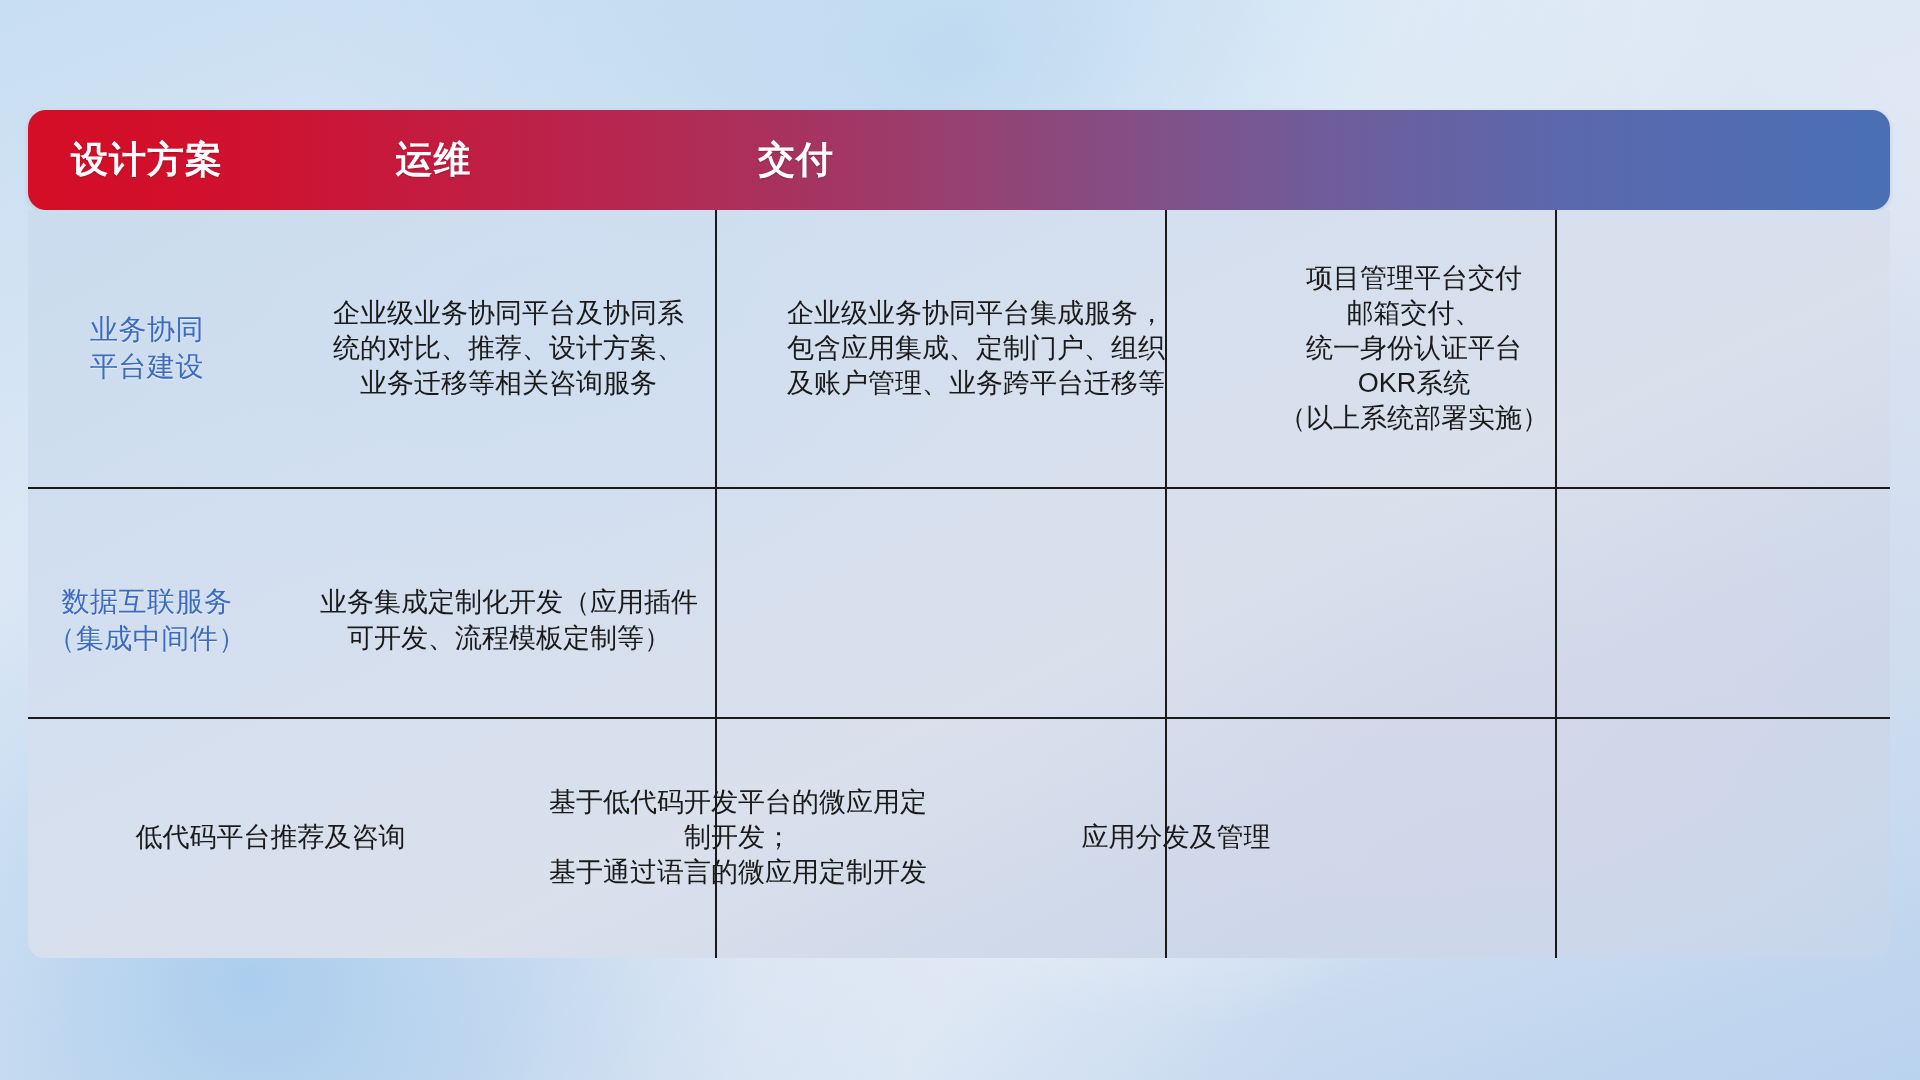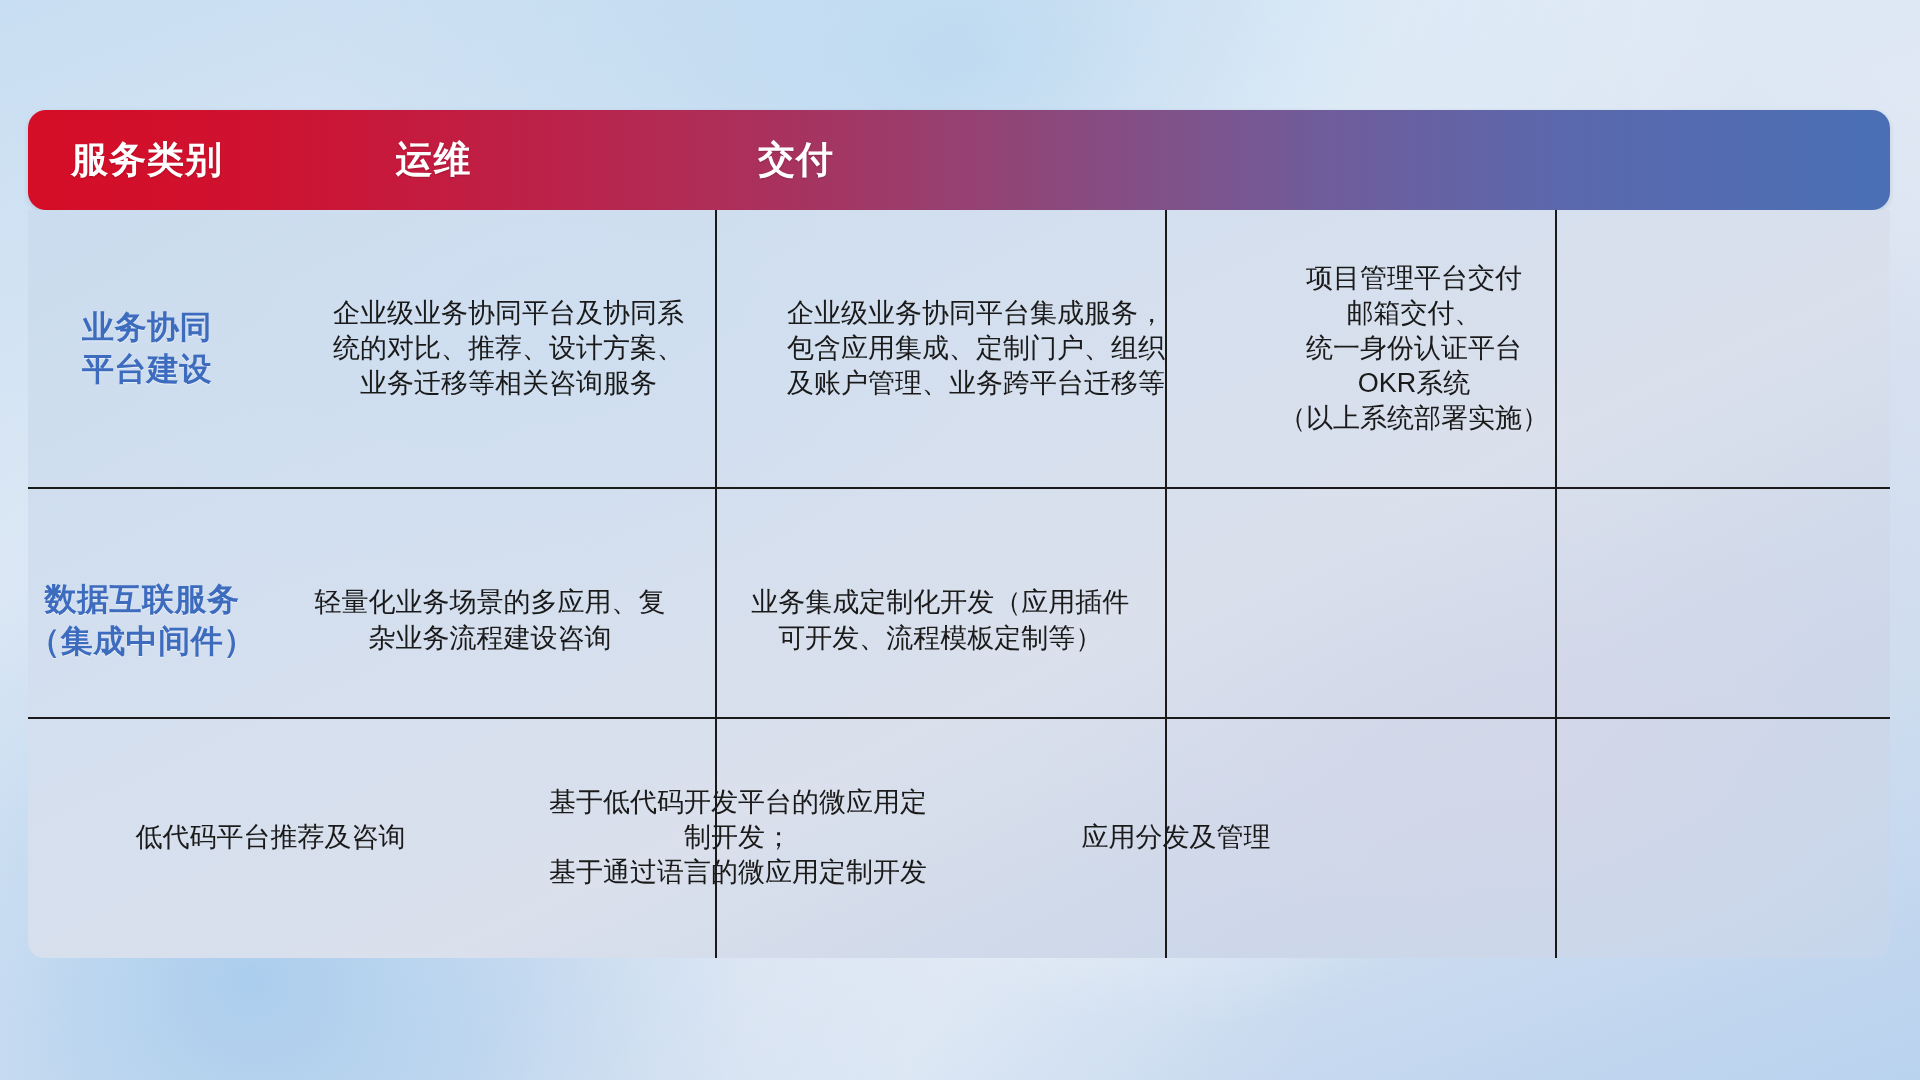--- a/index.html
+++ b/index.html
@@ -122,22 +122,22 @@
     align-items: center;
     justify-content: center;
     box-sizing: border-box;
     text-align: center;
     line-height: 1.30;
     color: #1a1a1a;
     white-space: pre-line;
   }
   .cell.cat {
     color: #3d6cbf;
-    font-size: 32px;
-    font-weight: bold;
+    font-size: 28px;
+    font-weight: normal;
     letter-spacing: 0.5px;
     text-shadow: 0 1px 1px rgba(255,255,255,0.6);
     text-align: center;
   }
   .cell.txt {
     font-size: 27px;
     font-weight: normal;
     padding: 14px 16px;
     margin-left: 18px;
   }
@@ -151,21 +151,21 @@
 </style>
 </head>
 <body>
 
 <div id="backdrop"></div>
 <div id="backdrop-sheen"></div>
 
 <div id="table-card">
 
   <div id="header-row">
-    <div class="hcell c0">服务类别</div>
+    <div class="hcell c0">设计方案</div>
     <div class="hcell c4">运维</div>
     <div class="hcell c3">交付</div>
   </div>
 
   <div id="body-area">
 
     <div class="trow" id="row-0">
       <div class="cell cat c0">业务协同
 平台建设</div>
       <div class="cell txt c1">企业级业务协同平台及协同系
@@ -177,22 +177,20 @@
       <div class="cell txt c3">项目管理平台交付
 邮箱交付、
 统一身份认证平台
 OKR系统
 （以上系统部署实施）</div>
     </div>
 
     <div class="trow" id="row-1">
       <div class="cell cat c0">数据互联服务
 （集成中间件）</div>
-      <div class="cell txt c1">轻量化业务场景的多应用、复
-杂业务流程建设咨询</div>
       <div class="cell txt c2">业务集成定制化开发（应用插件
 可开发、流程模板定制等）</div>
       <div class="cell txt c3"></div>
       <div class="cell txt c4"></div>
     </div>
 
     <div class="trow" id="row-2">
       <div class="cell txt c1">低代码平台推荐及咨询</div>
       <div class="cell txt c2">基于低代码开发平台的微应用定
 制开发；

